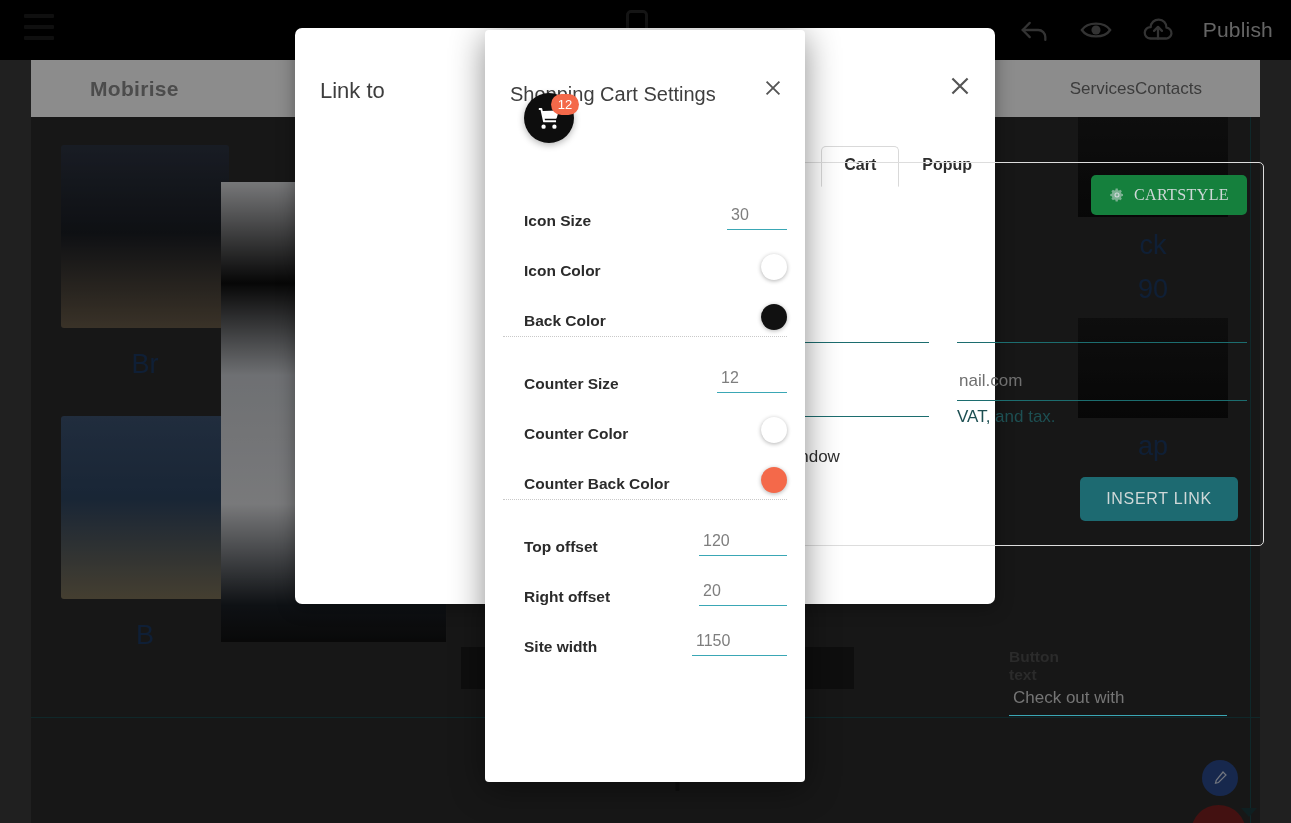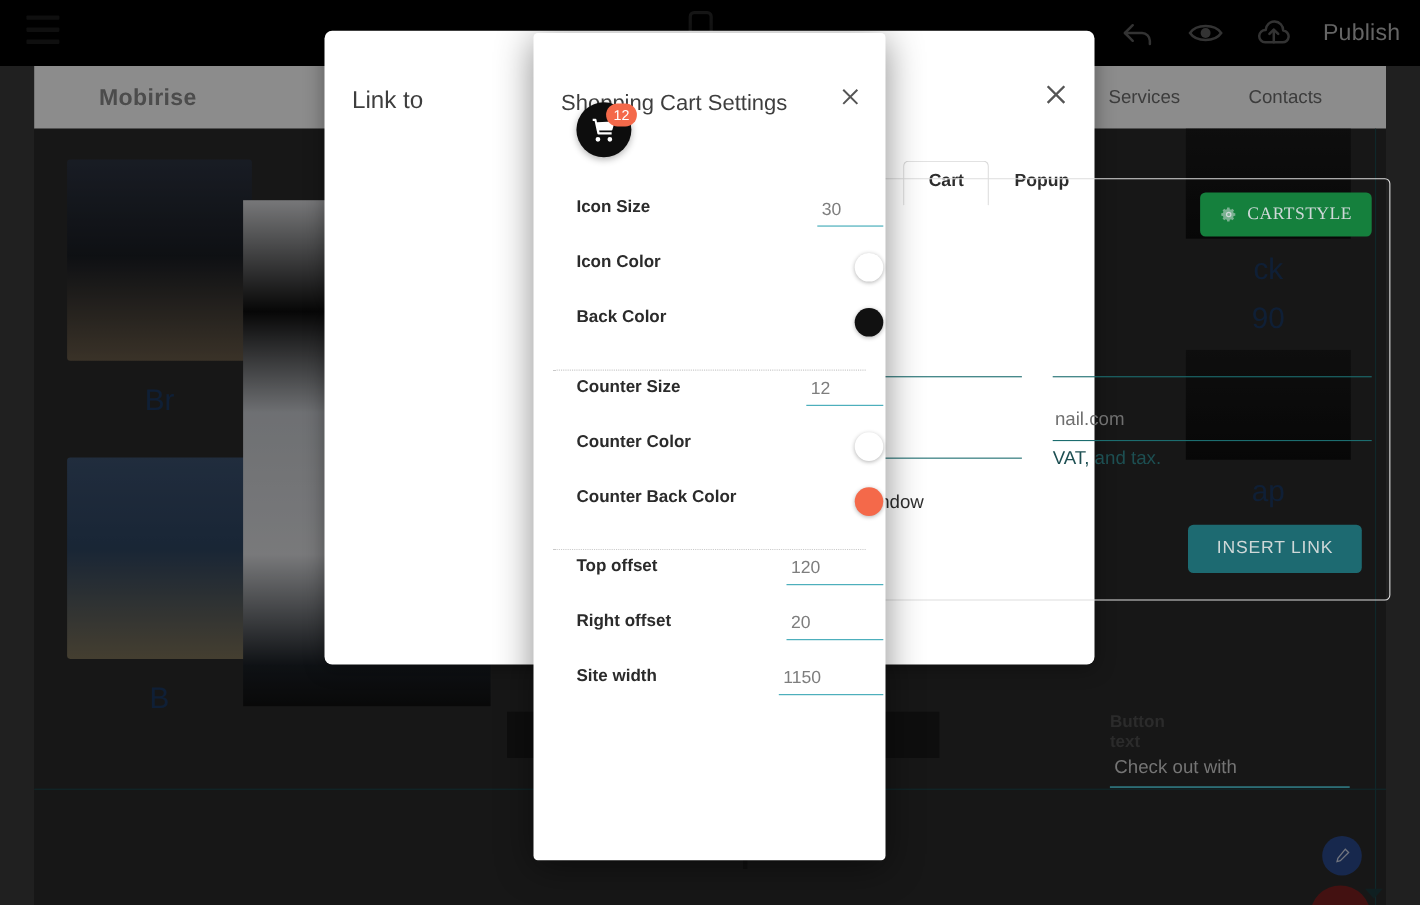--- a/index.html
+++ b/index.html
@@ -60,21 +60,21 @@
     position: relative;
     height: 57px; background: #ffffff;
     display: flex; align-items: center;
   }
   .brand {
     color: #8a8a8a; font-size: 21px; font-weight: 700;
     margin-left: 59px; letter-spacing: .3px;
   }
   .site-nav .links {
     margin-left: auto; margin-right: 58px;
-    display: flex; gap: 62px;
+    display: flex; 
   }
   .site-nav .links span { color: #6e6e6e; font-size: 17px; }
 
   .hero {
     position: relative; height: 706px; background: #2b2b2b;
     padding: 28px 30px 0 30px;
   }
   .tiles { display: flex; gap: 34px; }
   .tile-col { width: 168px; display: flex; flex-direction: column; gap: 34px; }
   .tile {
@@ -275,22 +275,22 @@
     position: absolute; left: 551px; top: 94px;
     min-width: 28px; height: 21px; border-radius: 11px;
     background: #f4694a; color: #fff;
     font-size: 13px; display: flex; align-items: center; justify-content: center;
     padding: 0 6px; z-index: 22;
   }
 
   .cm-rows { position: absolute; left: 0; right: 0; top: 150px; }
   .cm-row {
     position: relative; height: 50px;
-    display: flex; align-items: flex-start;
-    padding: 0 2px 0 39px;
+    display: flex; align-items: flex-end;
+    padding: 0 18px 0 39px;
   }
   .cm-row .lbl {
     font-size: 15.5px; font-weight: 700; color: #2b2b2b; flex: none;
   }
   .cm-row .ctl { margin-left: auto; display: flex; align-items: center; }
   .num-input {
     border: none; border-bottom: 1px solid #3aa7b5;
     background: transparent; outline: none;
     font-size: 16px; color: #7e7e7e; font-family: inherit;
     padding: 2px 4px 5px;

